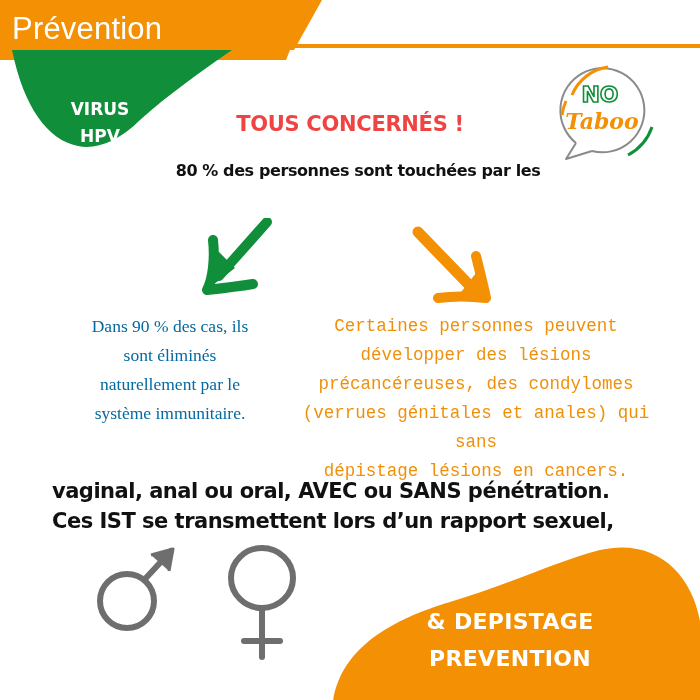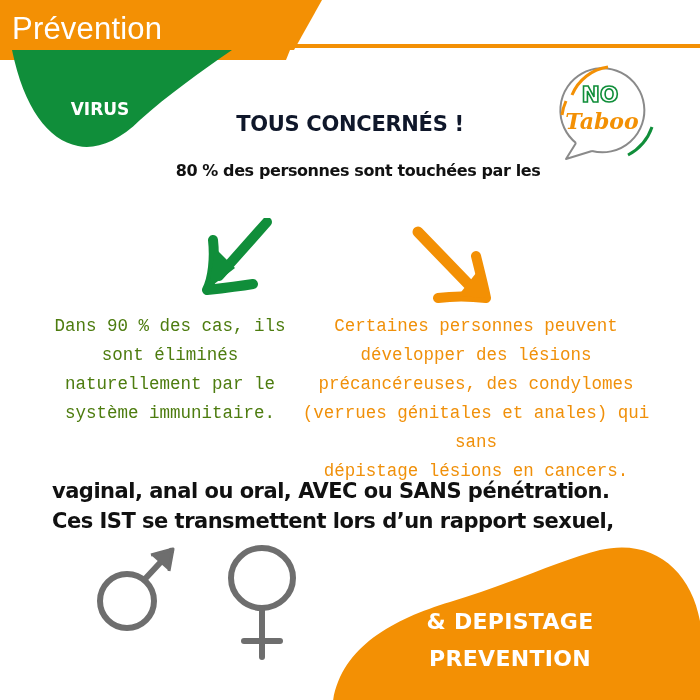--- a/index.html
+++ b/index.html
@@ -2,23 +2,23 @@
 <html><head>
   <meta charset="utf-8">
   <style>
     html, body { margin: 0; padding: 0; }
     body { width: 700px; height: 700px; background: #ffffff; position: relative; overflow: hidden; font-family: "Liberation Sans", sans-serif; }
     .abs { position: absolute; }
     .header-bar { left: 0; top: 0; width: 700px; height: 62px; }
     .header-title { left: 12px; top: 11px; font-size: 31px; color: #ffffff; font-family: "Liberation Sans", sans-serif; font-weight: normal; letter-spacing: 0.2px; }
     .virus-label { left: 60px; top: 70px; width: 80px; text-align: center; color: #ffffff; font-weight: bold; font-size: 17px; line-height: 27px; font-family: "DejaVu Sans", sans-serif; margin-top: 26px; }
     .logo { left: 548px; top: 55px; width: 120px; height: 110px; }
-    .subtitle { left: 0; top: 112px; width: 700px; text-align: center; font-size: 21px; font-weight: bold; color: #0f172a; font-family: "DejaVu Sans", sans-serif; letter-spacing: -0.3px; }
+    .subtitle { left: 0; top: 112px; width: 700px; text-align: center; font-size: 21px; font-weight: bold; color: #ef4444; font-family: "DejaVu Sans", sans-serif; letter-spacing: -0.3px; }
     .headline { left: 8px; top: 156px; width: 700px; text-align: center; font-size: 16px; line-height: 29px; font-weight: bold; color: #111111; font-family: "DejaVu Sans", sans-serif; letter-spacing: -0.4px; }
-    .col-green { left: 50px; top: 312px; width: 240px; text-align: center; color: #4d7c0f; font-size: 17.5px; line-height: 29px; font-family: Liberation Mono, monospace; }
+    .col-green { left: 50px; top: 312px; width: 240px; text-align: center; color: #0369a1; font-size: 17.5px; line-height: 29px; font-family: Liberation Serif, serif; }
     .col-orange { left: 288px; top: 312px; width: 376px; text-align: center; color: #f0900a; font-size: 17.5px; line-height: 29px; font-family: Liberation Mono, monospace; }
     .transmission { left: 52px; top: 476px; width: 620px; font-size: 21px; line-height: 30px; font-weight: bold; color: #111111; font-family: "DejaVu Sans", sans-serif; letter-spacing: -0.5px; }
     .blob { left: 330px; top: 540px; width: 380px; height: 170px; }
     .cta { left: 380px; top: 603px; width: 260px; text-align: center; color: #ffffff; font-weight: bold; font-size: 22px; line-height: 37px; font-family: "DejaVu Sans", sans-serif; letter-spacing: 0.3px; }
   </style>
 </head>
 <body>
 
 <svg class="abs header-bar" viewBox="0 0 700 62" width="700" height="62">
   <polygon points="0,0 322,0 294,50 0,50" fill="#f39004"></polygon>
@@ -27,20 +27,21 @@
 </svg>
 
 <svg class="abs" style="left:0;top:50px;" width="240" height="100" viewBox="0 0 240 100">
   <path d="M12,0 L232,0 C200,22 168,45 140,70 C118,92 95,100 78,96 C48,90 24,58 12,0 Z" fill="#108e3a"></path>
 </svg>
 
 <div class="abs header-title">Prévention</div>
 
 <div class="abs virus-label">
   <div>VIRUS</div>
+  <div>HPV</div>
 </div>
 
 <svg class="abs logo" viewBox="0 0 120 110" width="120" height="110">
   <path d="M 28 88 A 42 42 0 1 1 44 96" fill="none" stroke="#8a8a8a" stroke-width="2"></path>
   <path d="M 28 88 L 18 104 L 44 96" fill="none" stroke="#8a8a8a" stroke-width="2" stroke-linejoin="round"></path>
   <path d="M 24 40 A 46 46 0 0 1 60 12" fill="none" stroke="#f39004" stroke-width="3"></path>
   <path d="M 14 60 A 50 50 0 0 1 18 46" fill="none" stroke="#f39004" stroke-width="3"></path>
   <path d="M 104 72 A 50 50 0 0 1 80 100" fill="none" stroke="#108e3a" stroke-width="3"></path>
   <text x="52" y="47" text-anchor="middle" font-family="DejaVu Sans, sans-serif" font-weight="bold" font-size="22" fill="#ffffff" stroke="#108e3a" stroke-width="1.6">NO</text>
   <text x="54" y="74" text-anchor="middle" font-family="DejaVu Serif, serif" font-style="italic" font-weight="bold" font-size="22" fill="#f39004">Taboo</text>

